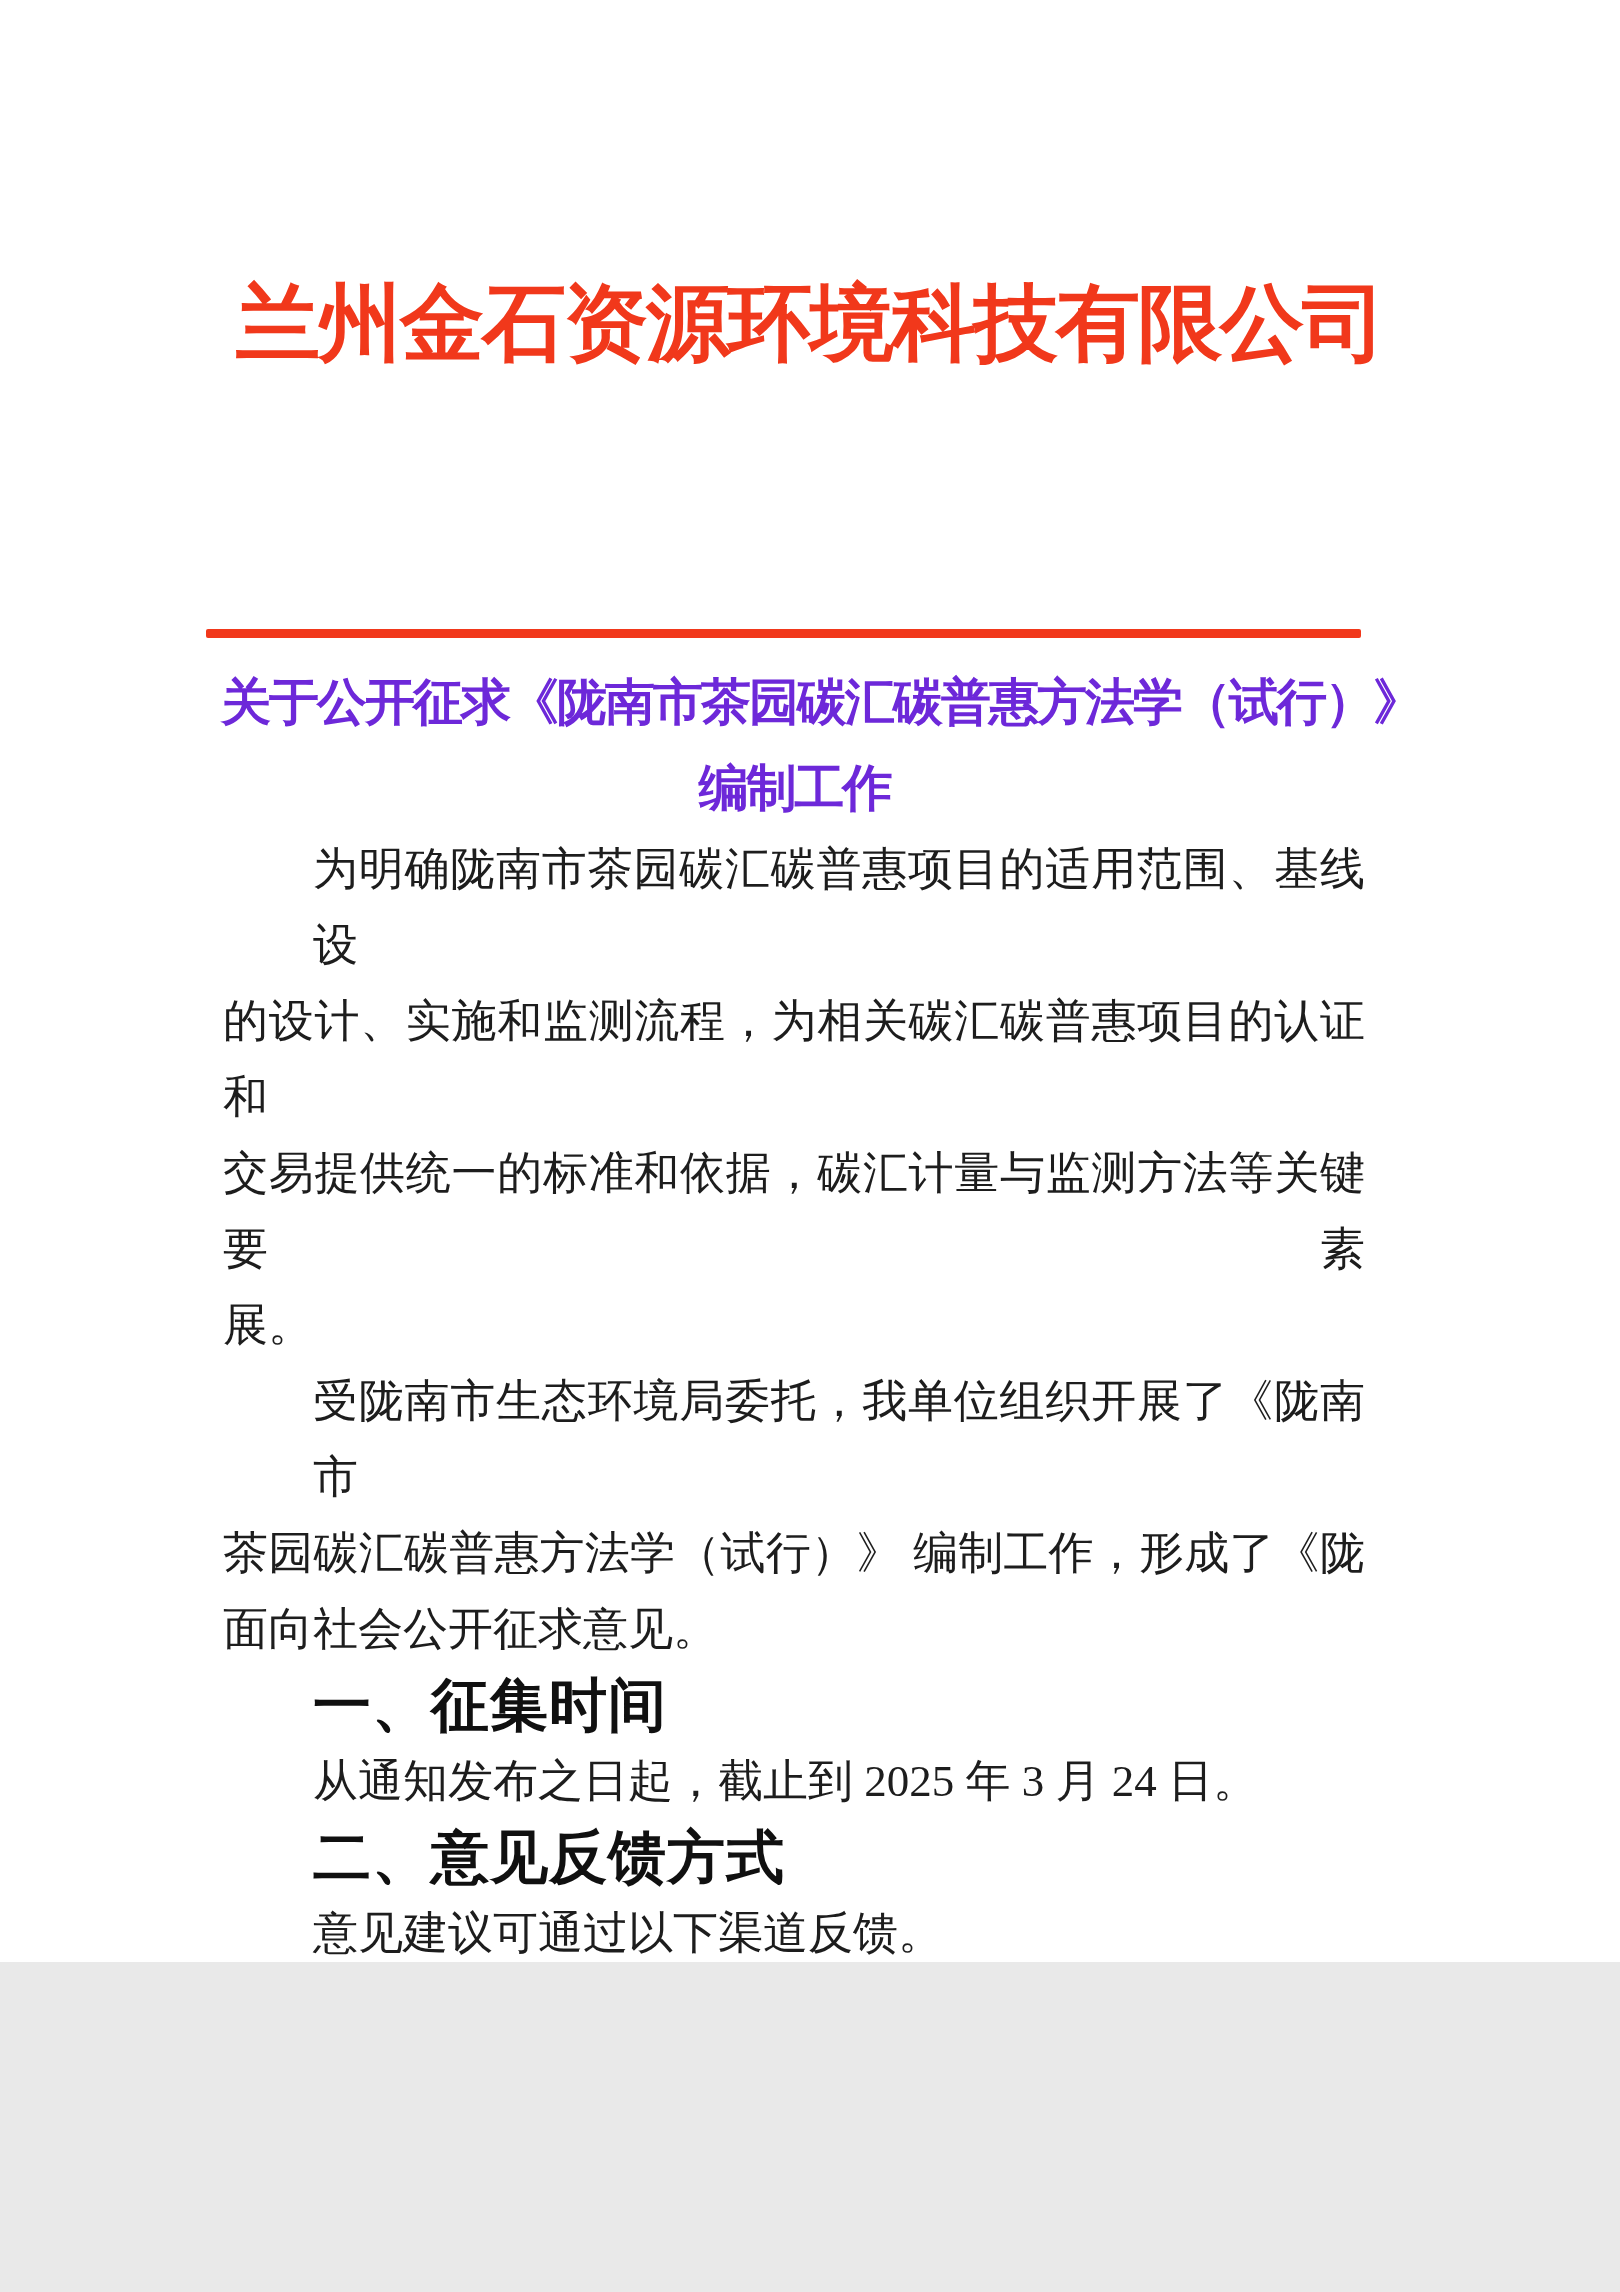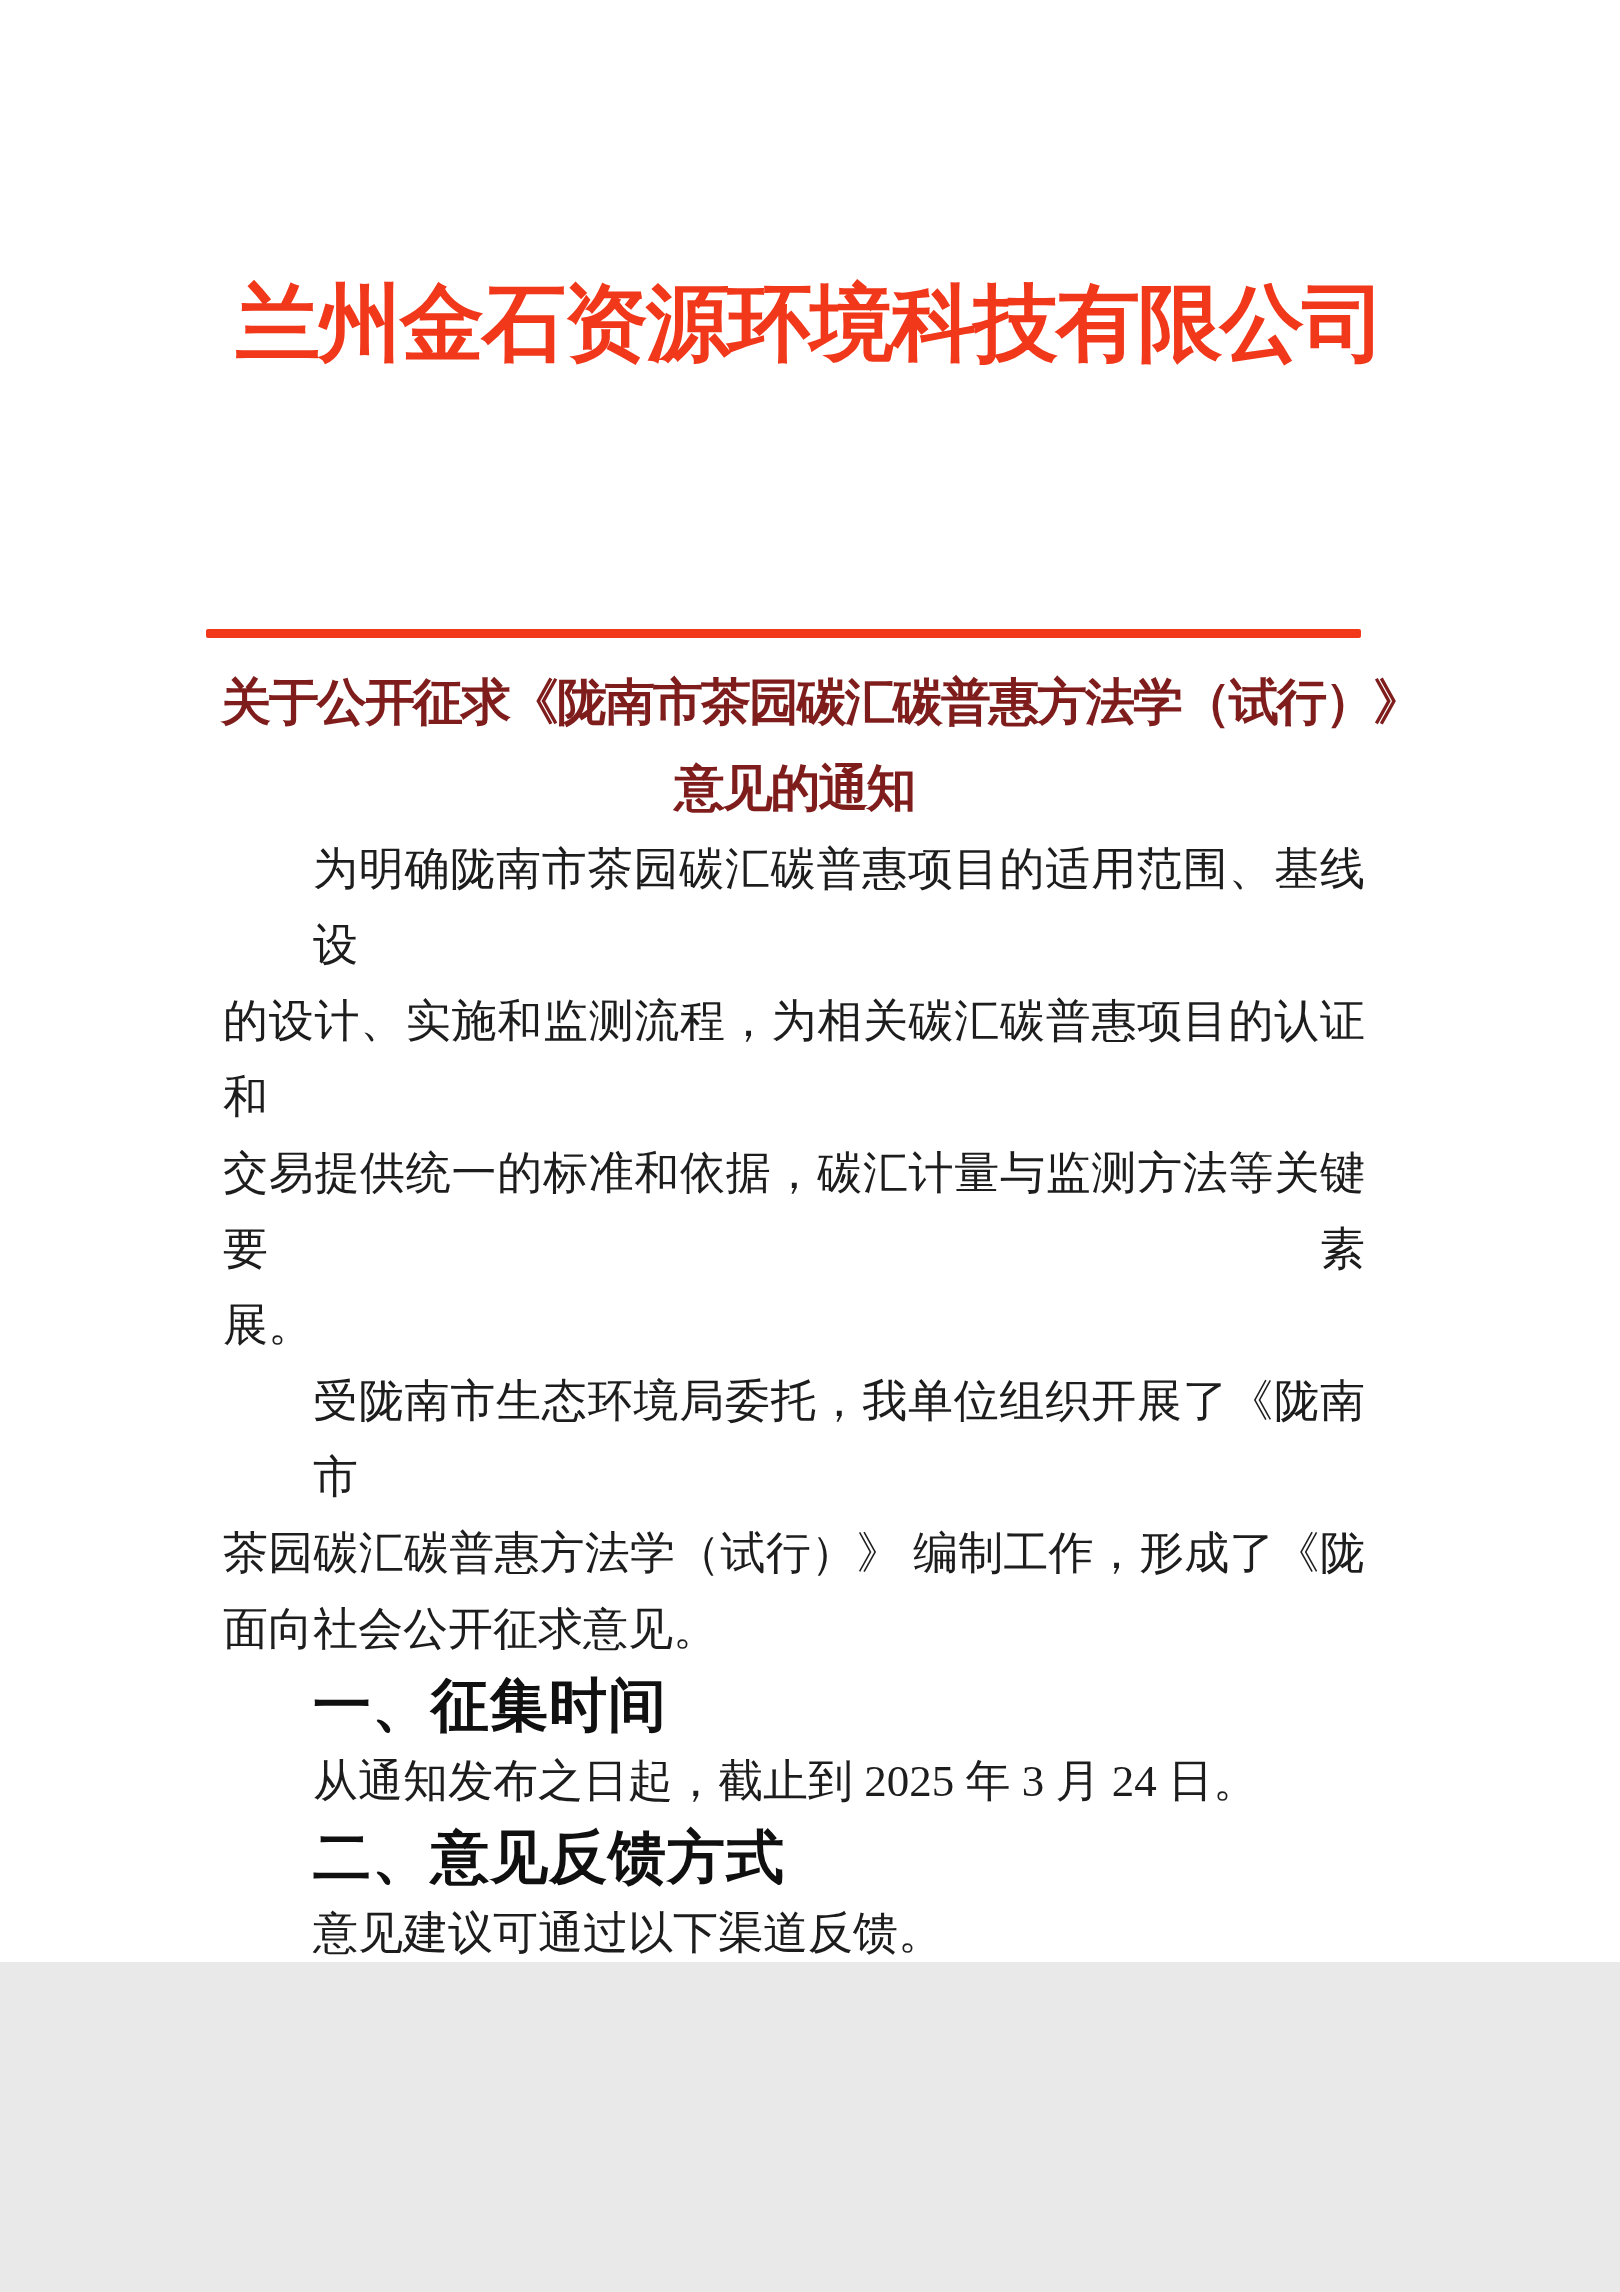--- a/index.html
+++ b/index.html
@@ -35,21 +35,21 @@
   
   .doc-title{
     position:absolute;
     top:659px;left:221px;
     width:1147px;
     text-align:center;
     font-weight:bold;
     font-size:50px;
     line-height:86px;
     letter-spacing:-2px;
-    color:#7f1d1d;
+    color:#6d28d9;
   }
   .doc-title .t-line{white-space:nowrap;}
   
   .doc-body{
     position:absolute;
     top:831px;left:223px;
     width:1142px;
     font-size:45px;
     line-height:76px;
     color:#1d1d1d;
@@ -69,21 +69,21 @@
 <body>
 
 <div class="page">
 
   <div class="company-name" style="color: rgb(241, 56, 27);">兰州金石资源环境科技有限公司</div>
 
   <div class="red-divider" style="background: rgb(241, 56, 27);"></div>
 
   <div class="doc-title">
     <div class="t-line">关于公开征求《陇南市茶园碳汇碳普惠方法学（试行）》</div>
-    <div class="t-line">意见的通知</div>
+    <div class="t-line">编制工作</div>
   </div>
 
   <div class="doc-body">
 
     <div class="line indent fill">为明确陇南市茶园碳汇碳普惠项目的适用范围、基线设</div>
     <div class="line fill">的设计、实施和监测流程，为相关碳汇碳普惠项目的认证和</div>
     <div class="line fill">交易提供统一的标准和依据，碳汇计量与监测方法等关键要素</div>
     <div class="line">展。</div>
 
     <div class="line indent fill">受陇南市生态环境局委托，我单位组织开展了《陇南市</div>

